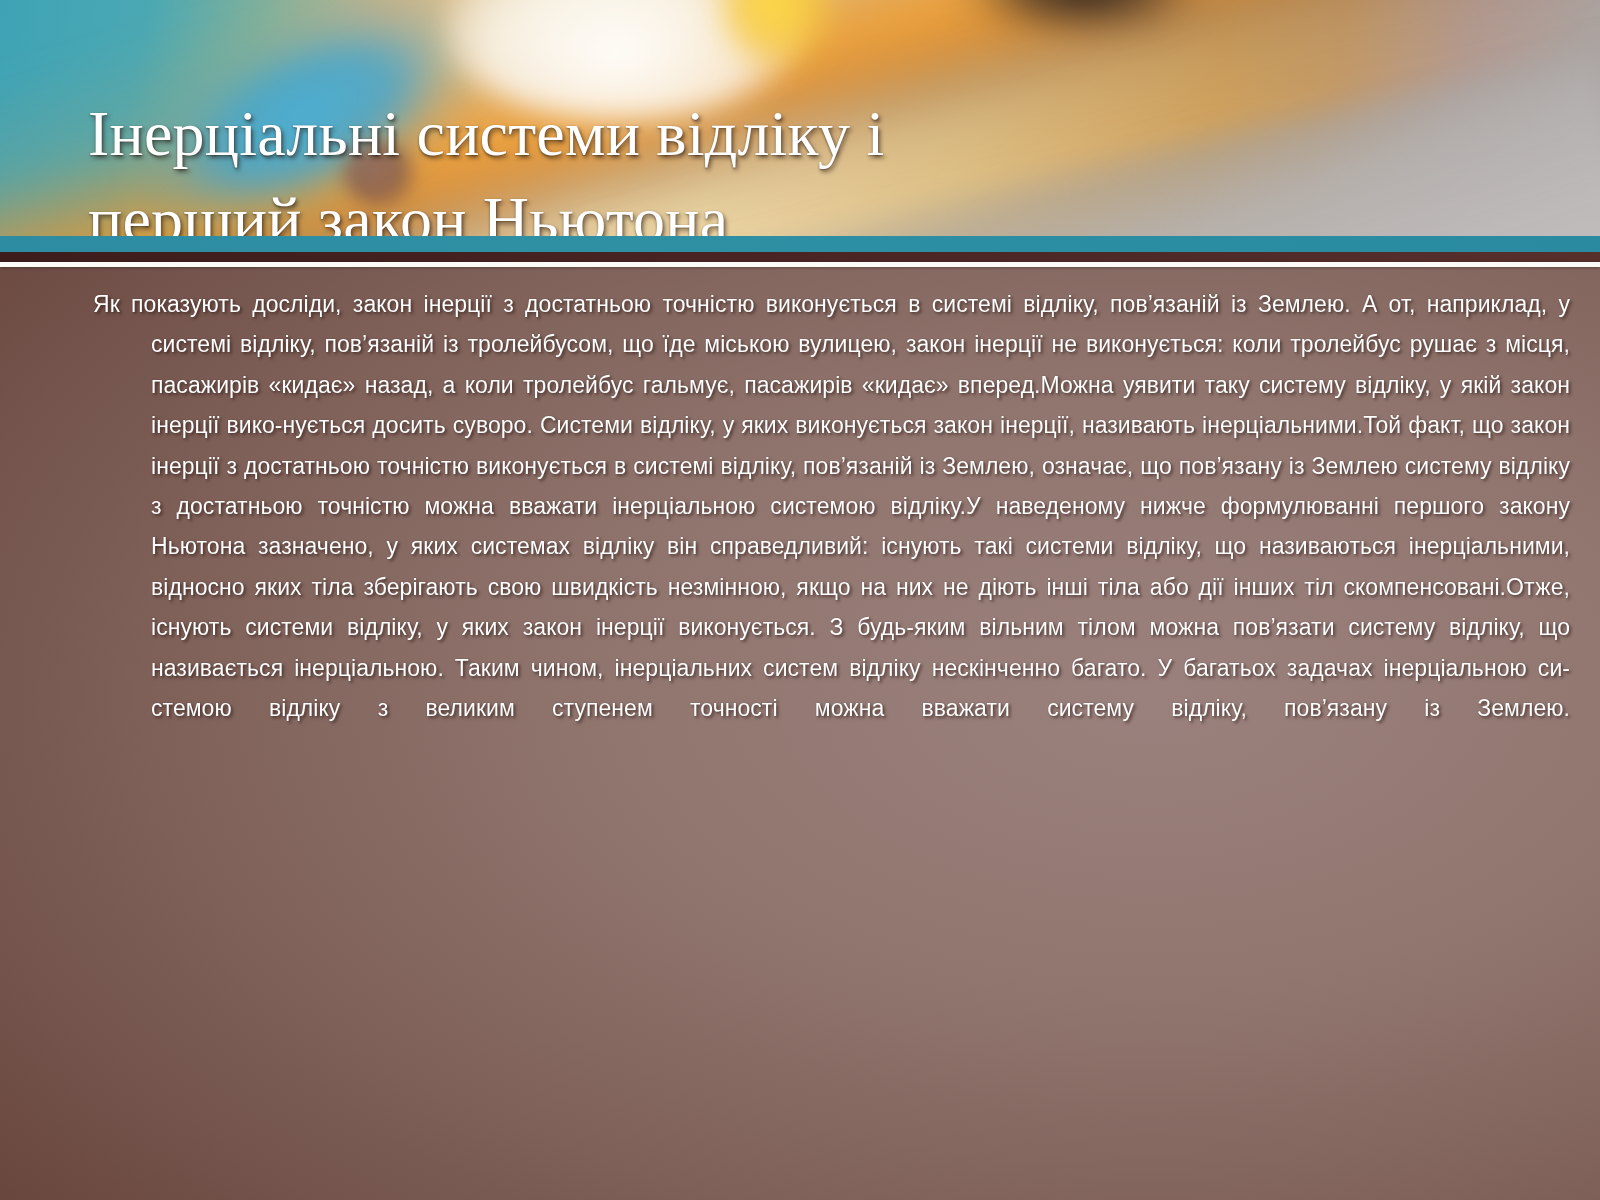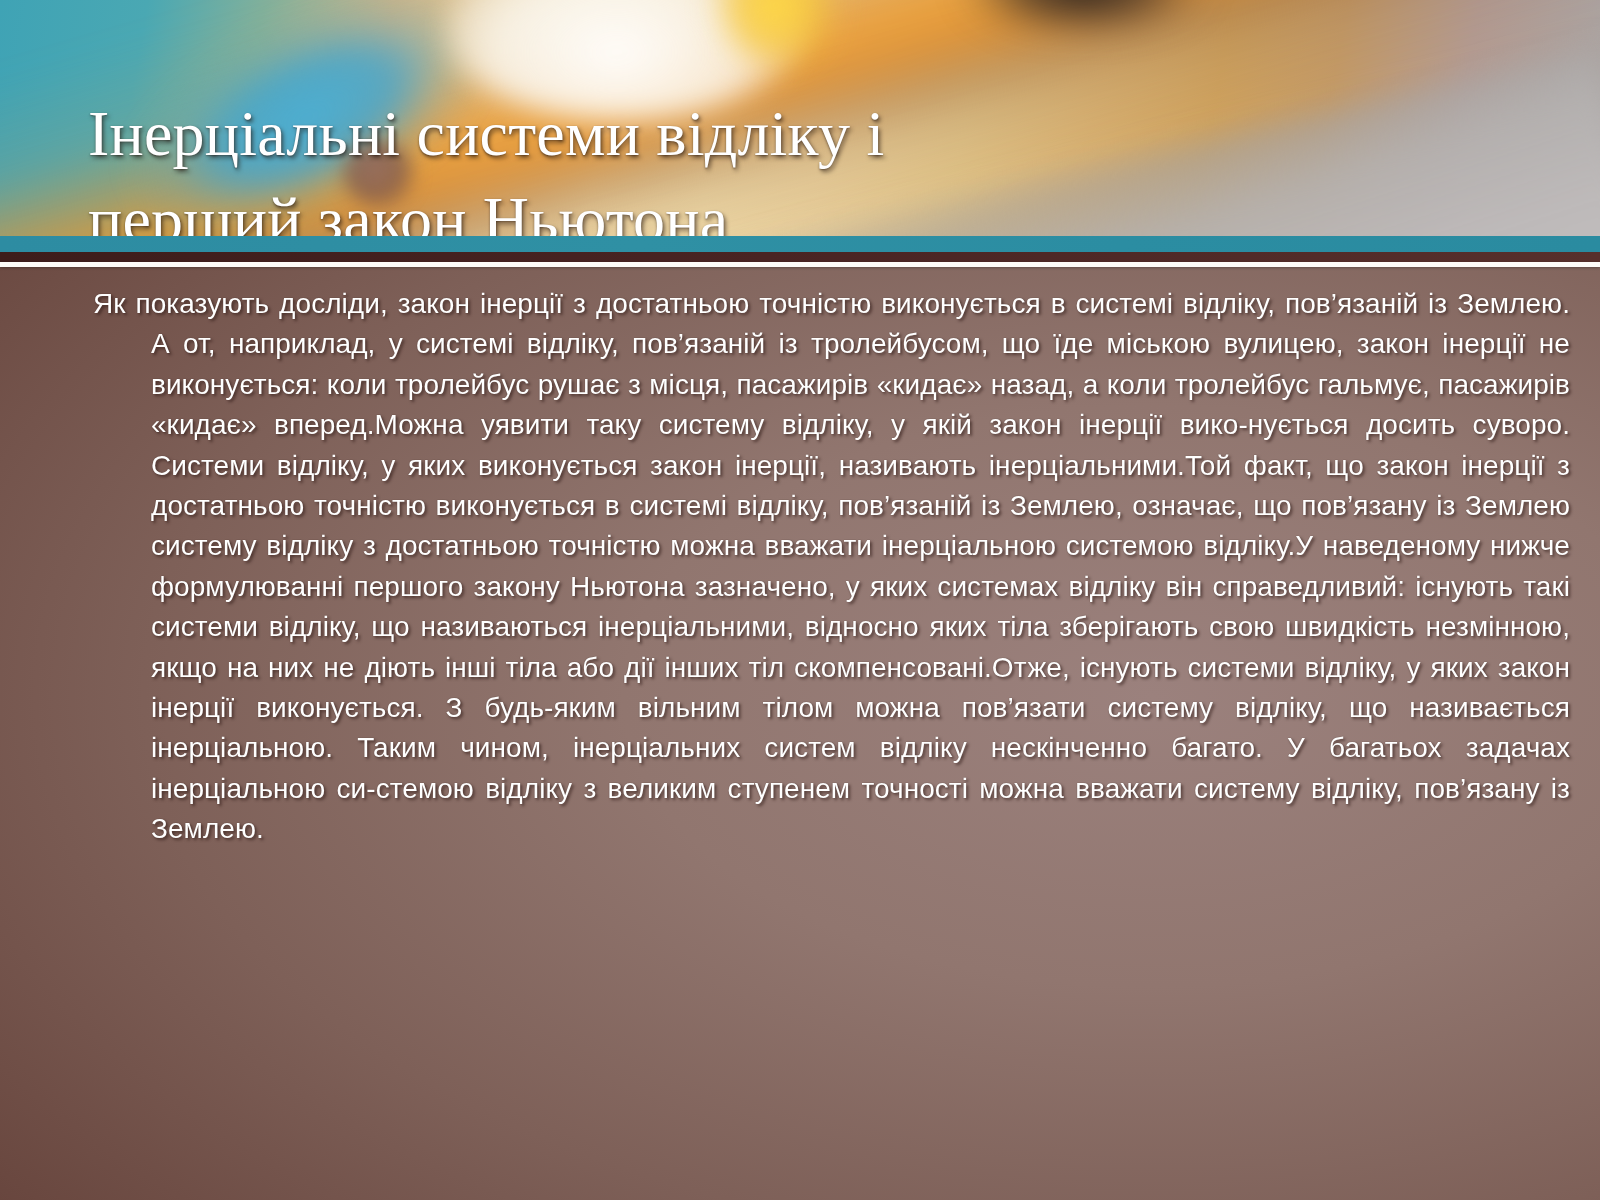--- a/index.html
+++ b/index.html
@@ -201,21 +201,21 @@
     box-shadow: 0 1px 3px rgba(0,0,0,0.28);
   }
 
   
   .body-text {
     position: absolute;
     left: 93px;
     top: 284px;
     width: 1419px;
     color: #ffffff;
-    font-size: 28px;
+    font-size: 23px;
     line-height: 40.4px;
     text-align: justify;
     text-indent: -58px;
     padding-left: 58px;
     letter-spacing: 0.05px;
     word-spacing: 0.3px;
     text-shadow:
         2px 2px 3px rgba(40,20,16,0.62),
         0 0 1px rgba(40,20,16,0.5);
   }

